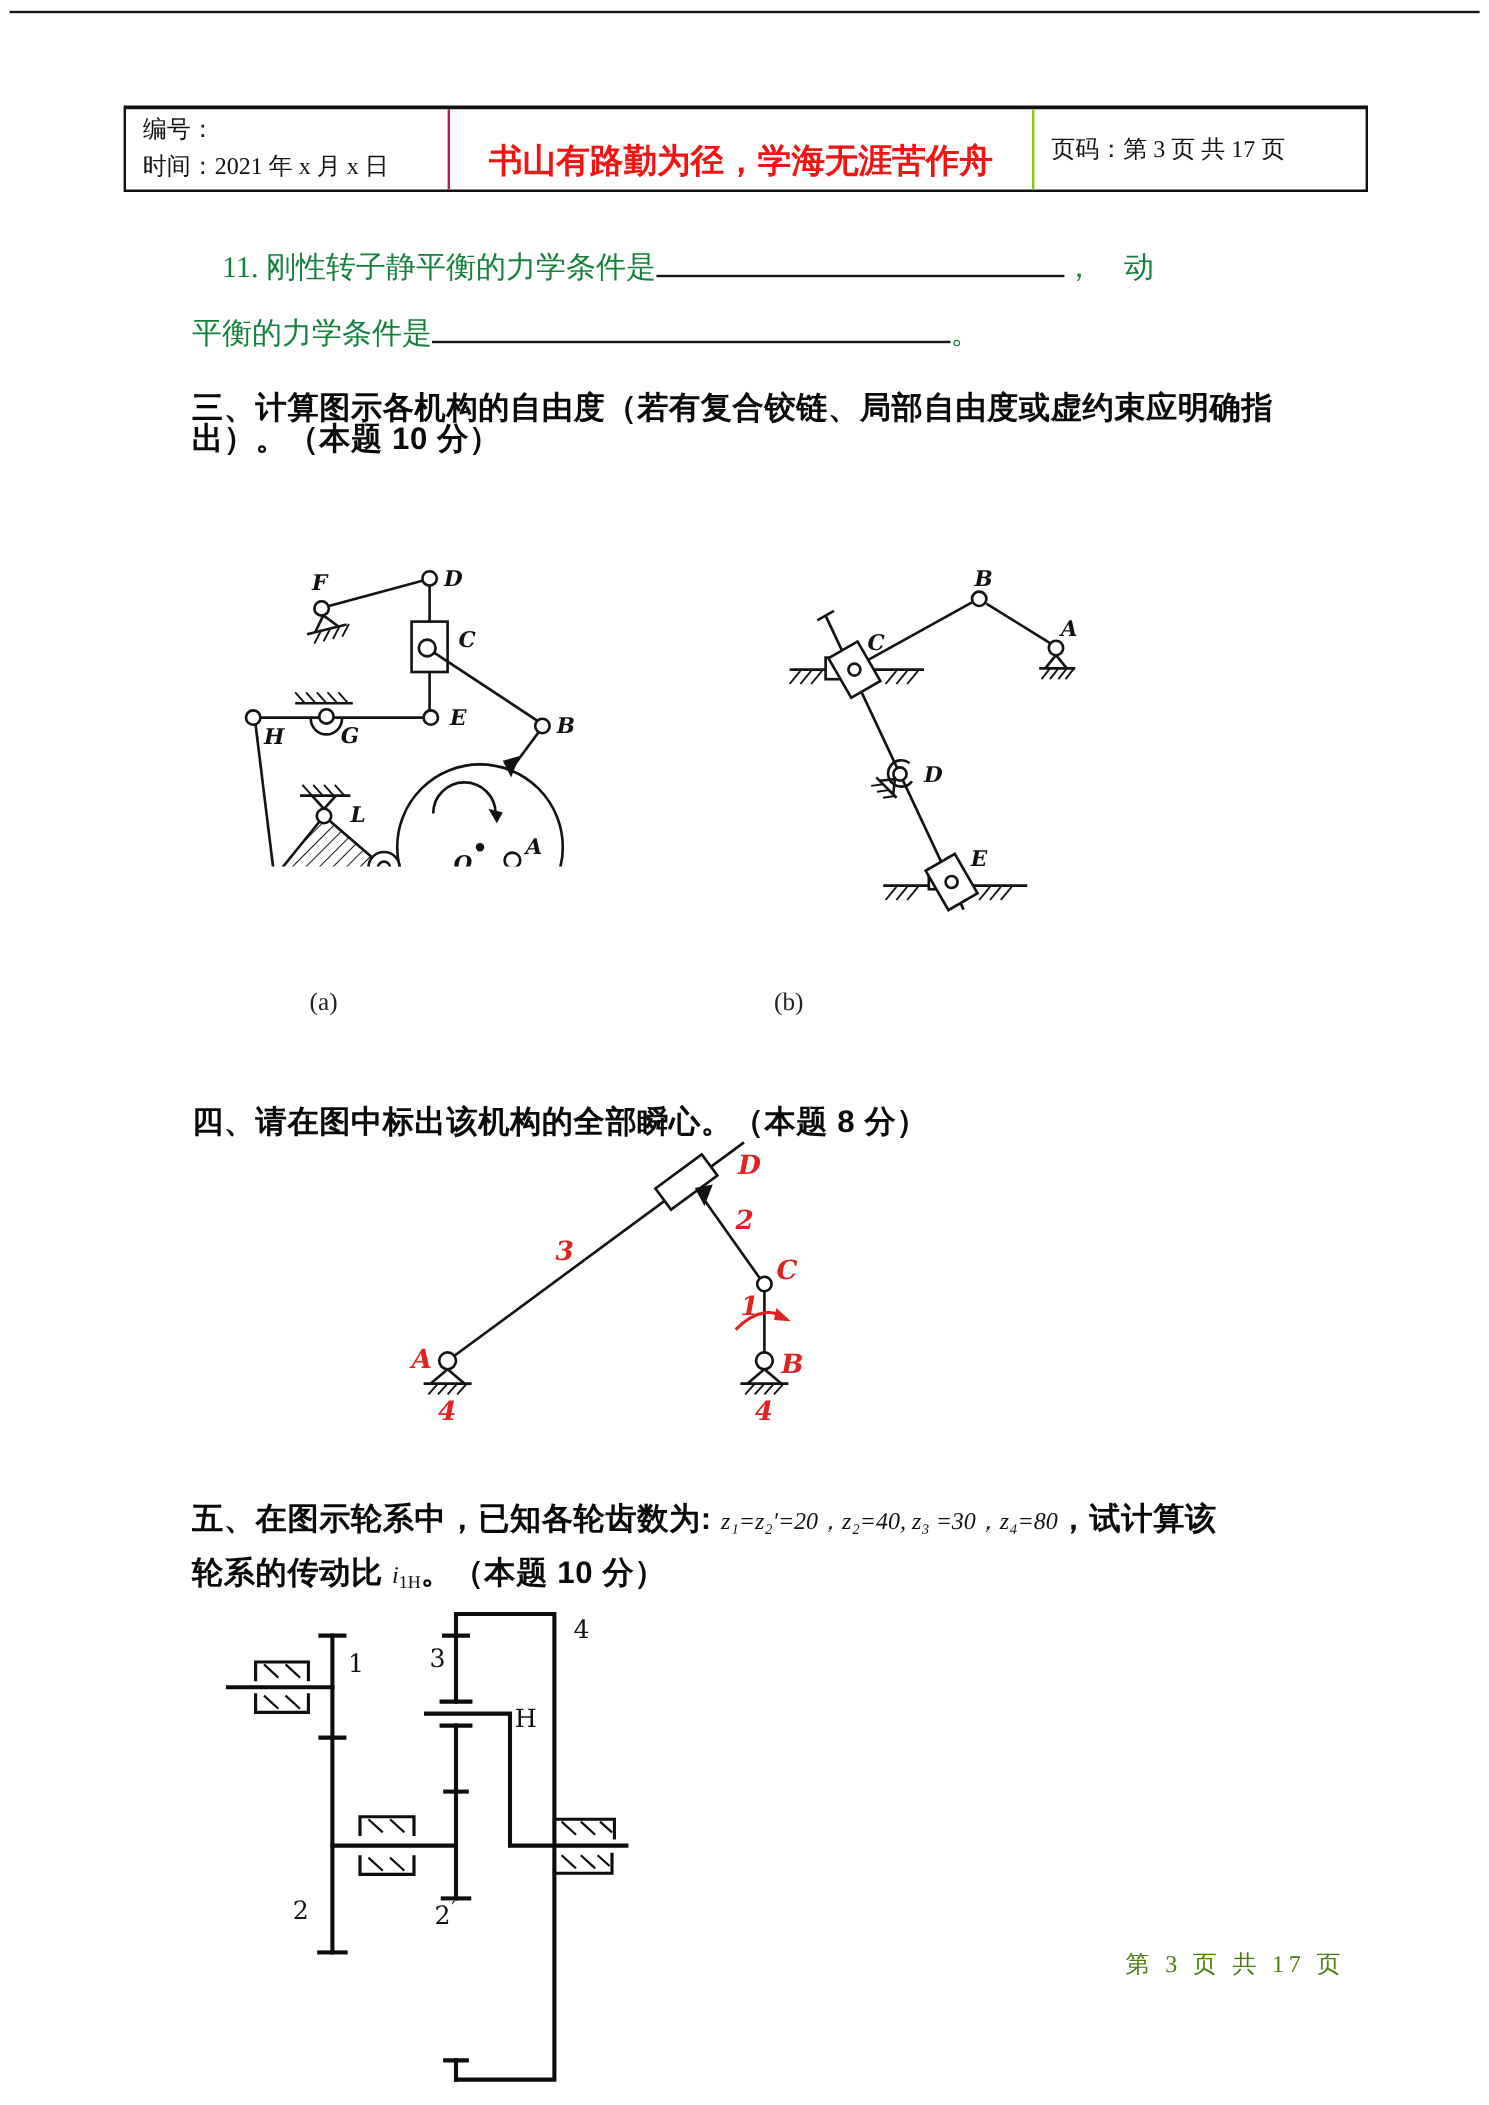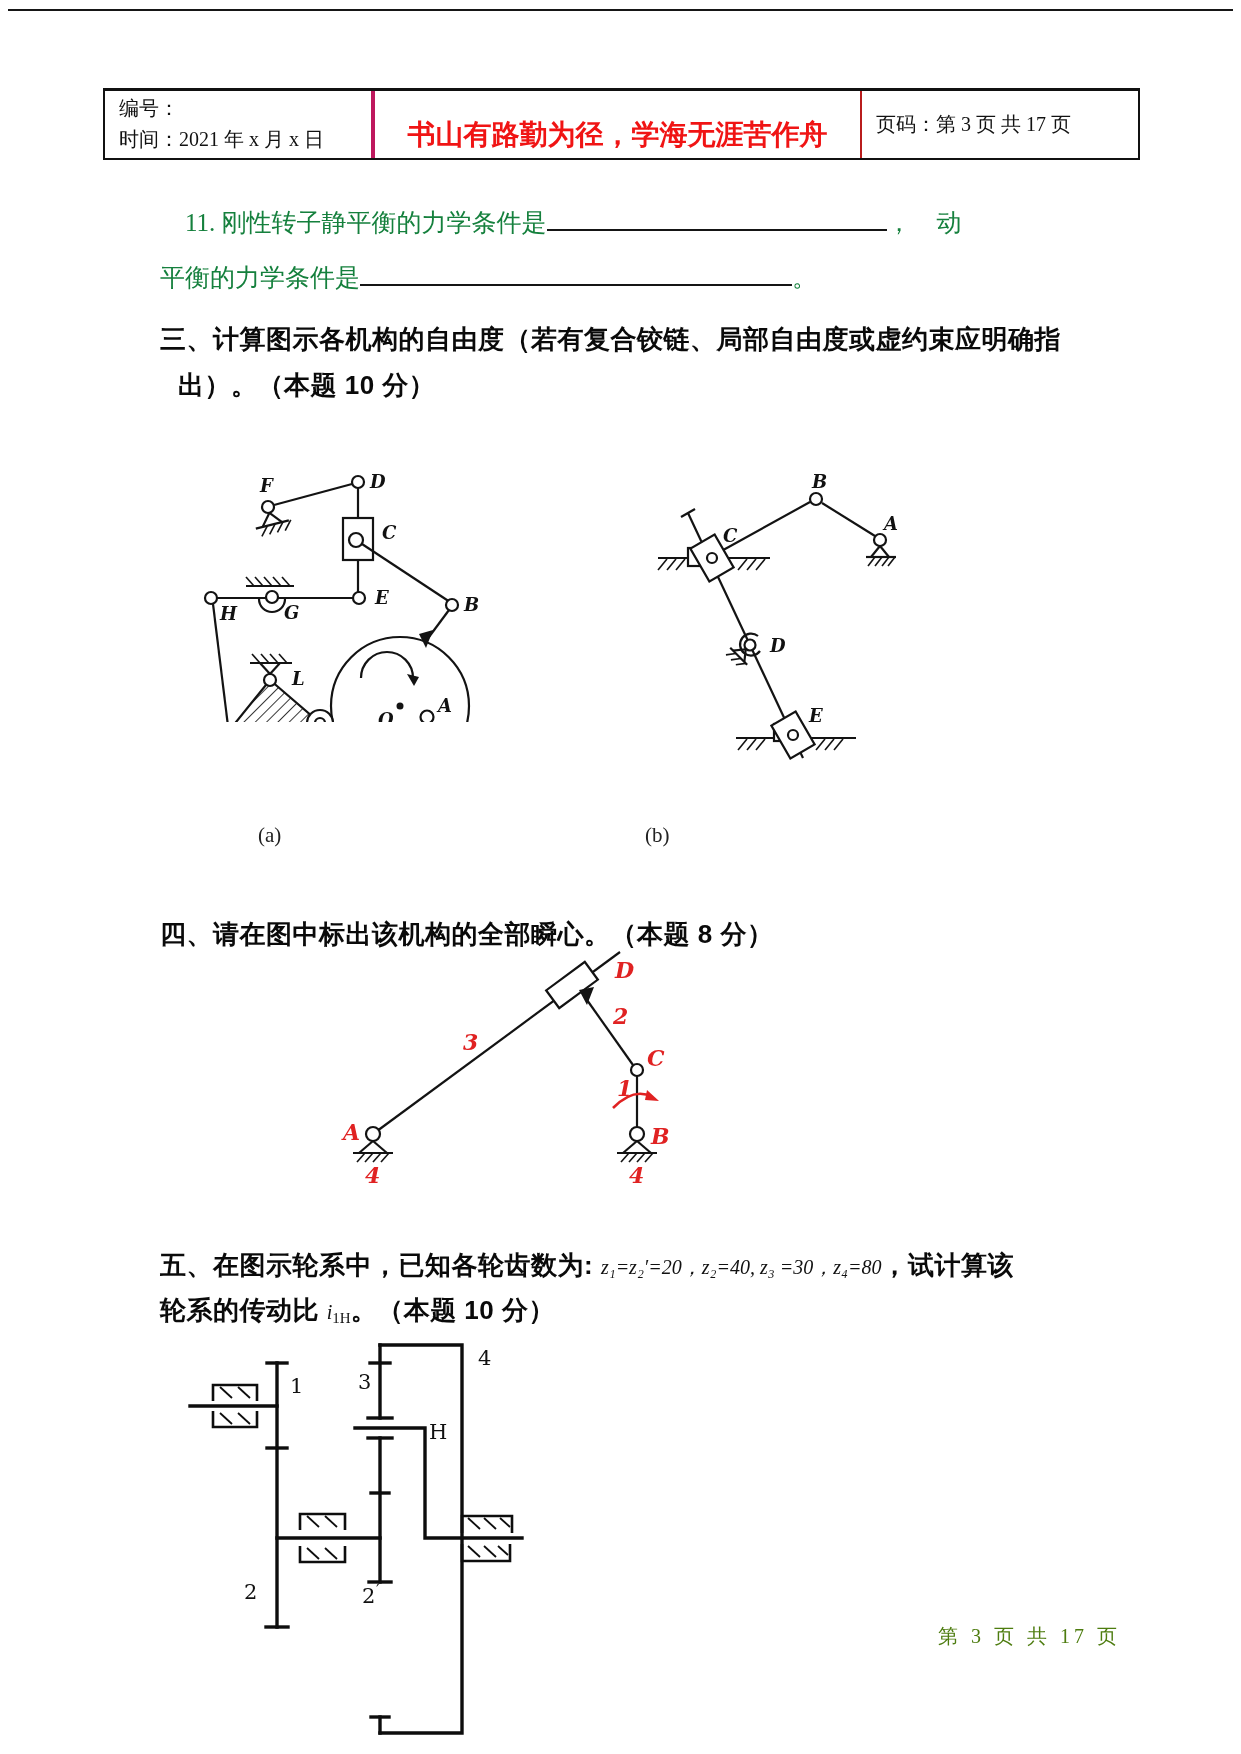--- a/index.html
+++ b/index.html
@@ -6,23 +6,23 @@
   #page{position:relative;width:1241px;height:1754px;background:#fff;overflow:hidden;
         font-family:"Liberation Serif","DejaVu Serif",serif;color:#111;}
   .abs{position:absolute;}
   
   #top-rule{top:9px;left:8px;width:1225px;height:2px;background:#161616;}
   
   #hdr{top:88px;left:103px;width:1037px;height:72px;display:flex;
        border-top:3px solid #111;border-bottom:2px solid #111;
        border-left:2px solid #111;border-right:2px solid #111;box-sizing:border-box;}
   .hcell{box-sizing:border-box;height:100%;}
-  #hcell-1{width:270px;border-right:4px solid #be185d;padding:2px 0 0 14px;}
+  #hcell-1{width:270px;border-right:2px solid #be185d;padding:2px 0 0 14px;}
   #hcell-1 div{font-size:20px;line-height:31px;white-space:nowrap;}
-  #hcell-2{width:487px;border-right:2px solid #b91c1c;display:flex;align-items:flex-end;justify-content:center;}
+  #hcell-2{width:487px;border-right:2px solid #84cc16;display:flex;align-items:flex-end;justify-content:center;}
   #slogan{font-size:28px;font-weight:700;color:#f01414;line-height:34px;padding-bottom:6px;white-space:nowrap;}
   #hcell-3{width:274px;display:flex;align-items:flex-end;padding:0 0 20px 14px;}
   #hcell-3 div{font-size:20px;white-space:nowrap;}
   
   .body-line{font-size:25px;line-height:30px;white-space:nowrap;color:#15803d;}
   .fill{display:inline-block;border-bottom:2px solid #151515;height:22px;}
   .heading{font-family:"Liberation Sans","DejaVu Sans",sans-serif;font-weight:700;
            font-size:26px;letter-spacing:0.5px;white-space:nowrap;color:#0a0a0a;}
   .formula{font-family:"Liberation Serif","DejaVu Serif",serif;font-weight:400;
            font-style:italic;font-size:20px;letter-spacing:0;}
@@ -67,21 +67,21 @@
   </div>
 
   <div class="abs body-line" style="top:207px;left:185px;">
     <span>11. 刚性转子静平衡的力学条件是</span><span class="fill" style="width:340px;"></span><span>，　动</span>
   </div>
   <div class="abs heading" style="top:322px;left:160px;">三、计算图示各机构的自由度（若有复合铰链、局部自由度或虚约束应明确指</div>
 
   <div class="abs body-line" style="top:262px;left:160px;">
     <span>平衡的力学条件是</span><span class="fill" style="width:432px;"></span><span>。</span>
   </div>
-  <div class="abs heading" style="top:368px;left:160px;margin-left:18px;">出）。（本题 10 分）</div>
+  <div class="abs heading" style="top:348px;left:160px;">出）。（本题 10 分）</div>
 
   <svg class="abs" style="top:420px;left:172px;" width="322" height="302" viewBox="0 0 322 302">
     <defs>
       <pattern id="hatch" patternUnits="userSpaceOnUse" width="8" height="8" patternTransform="rotate(45)">
         <line x1="0" y1="0" x2="0" y2="8" stroke="#131313" stroke-width="1.7"></line>
       </pattern>
     </defs>
 
     <circle class="stt" cx="228" cy="286" r="69"></circle>
     <circle class="blk" cx="228" cy="286" r="3.5"></circle>

